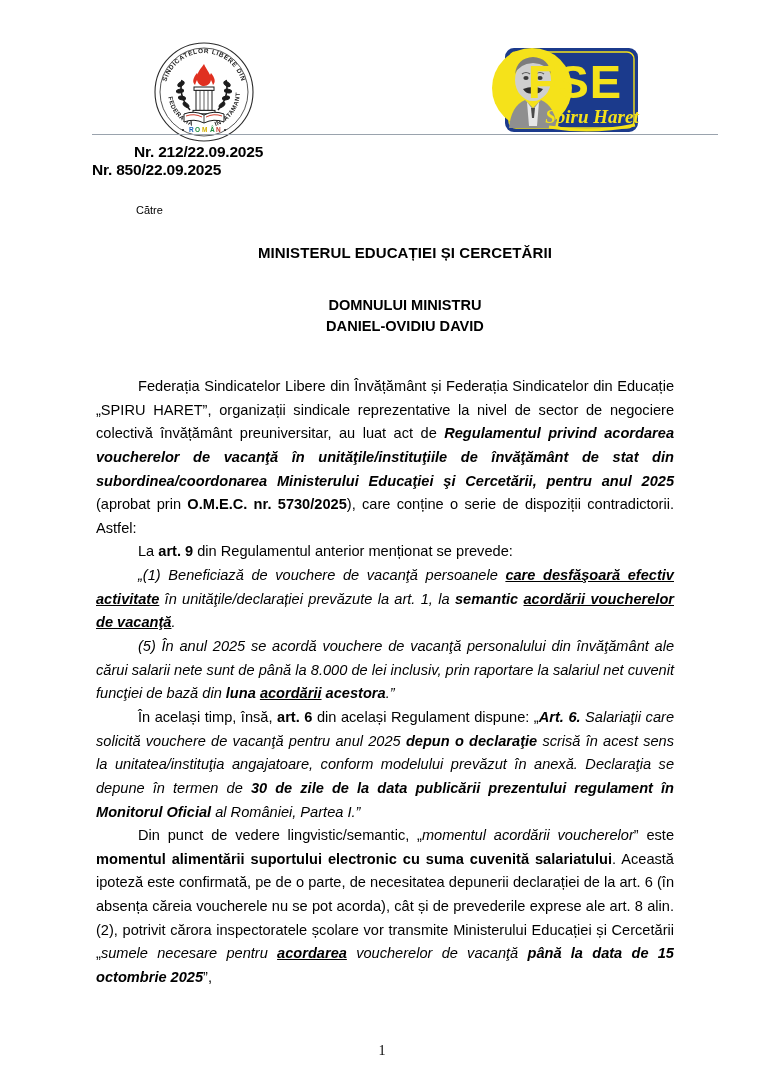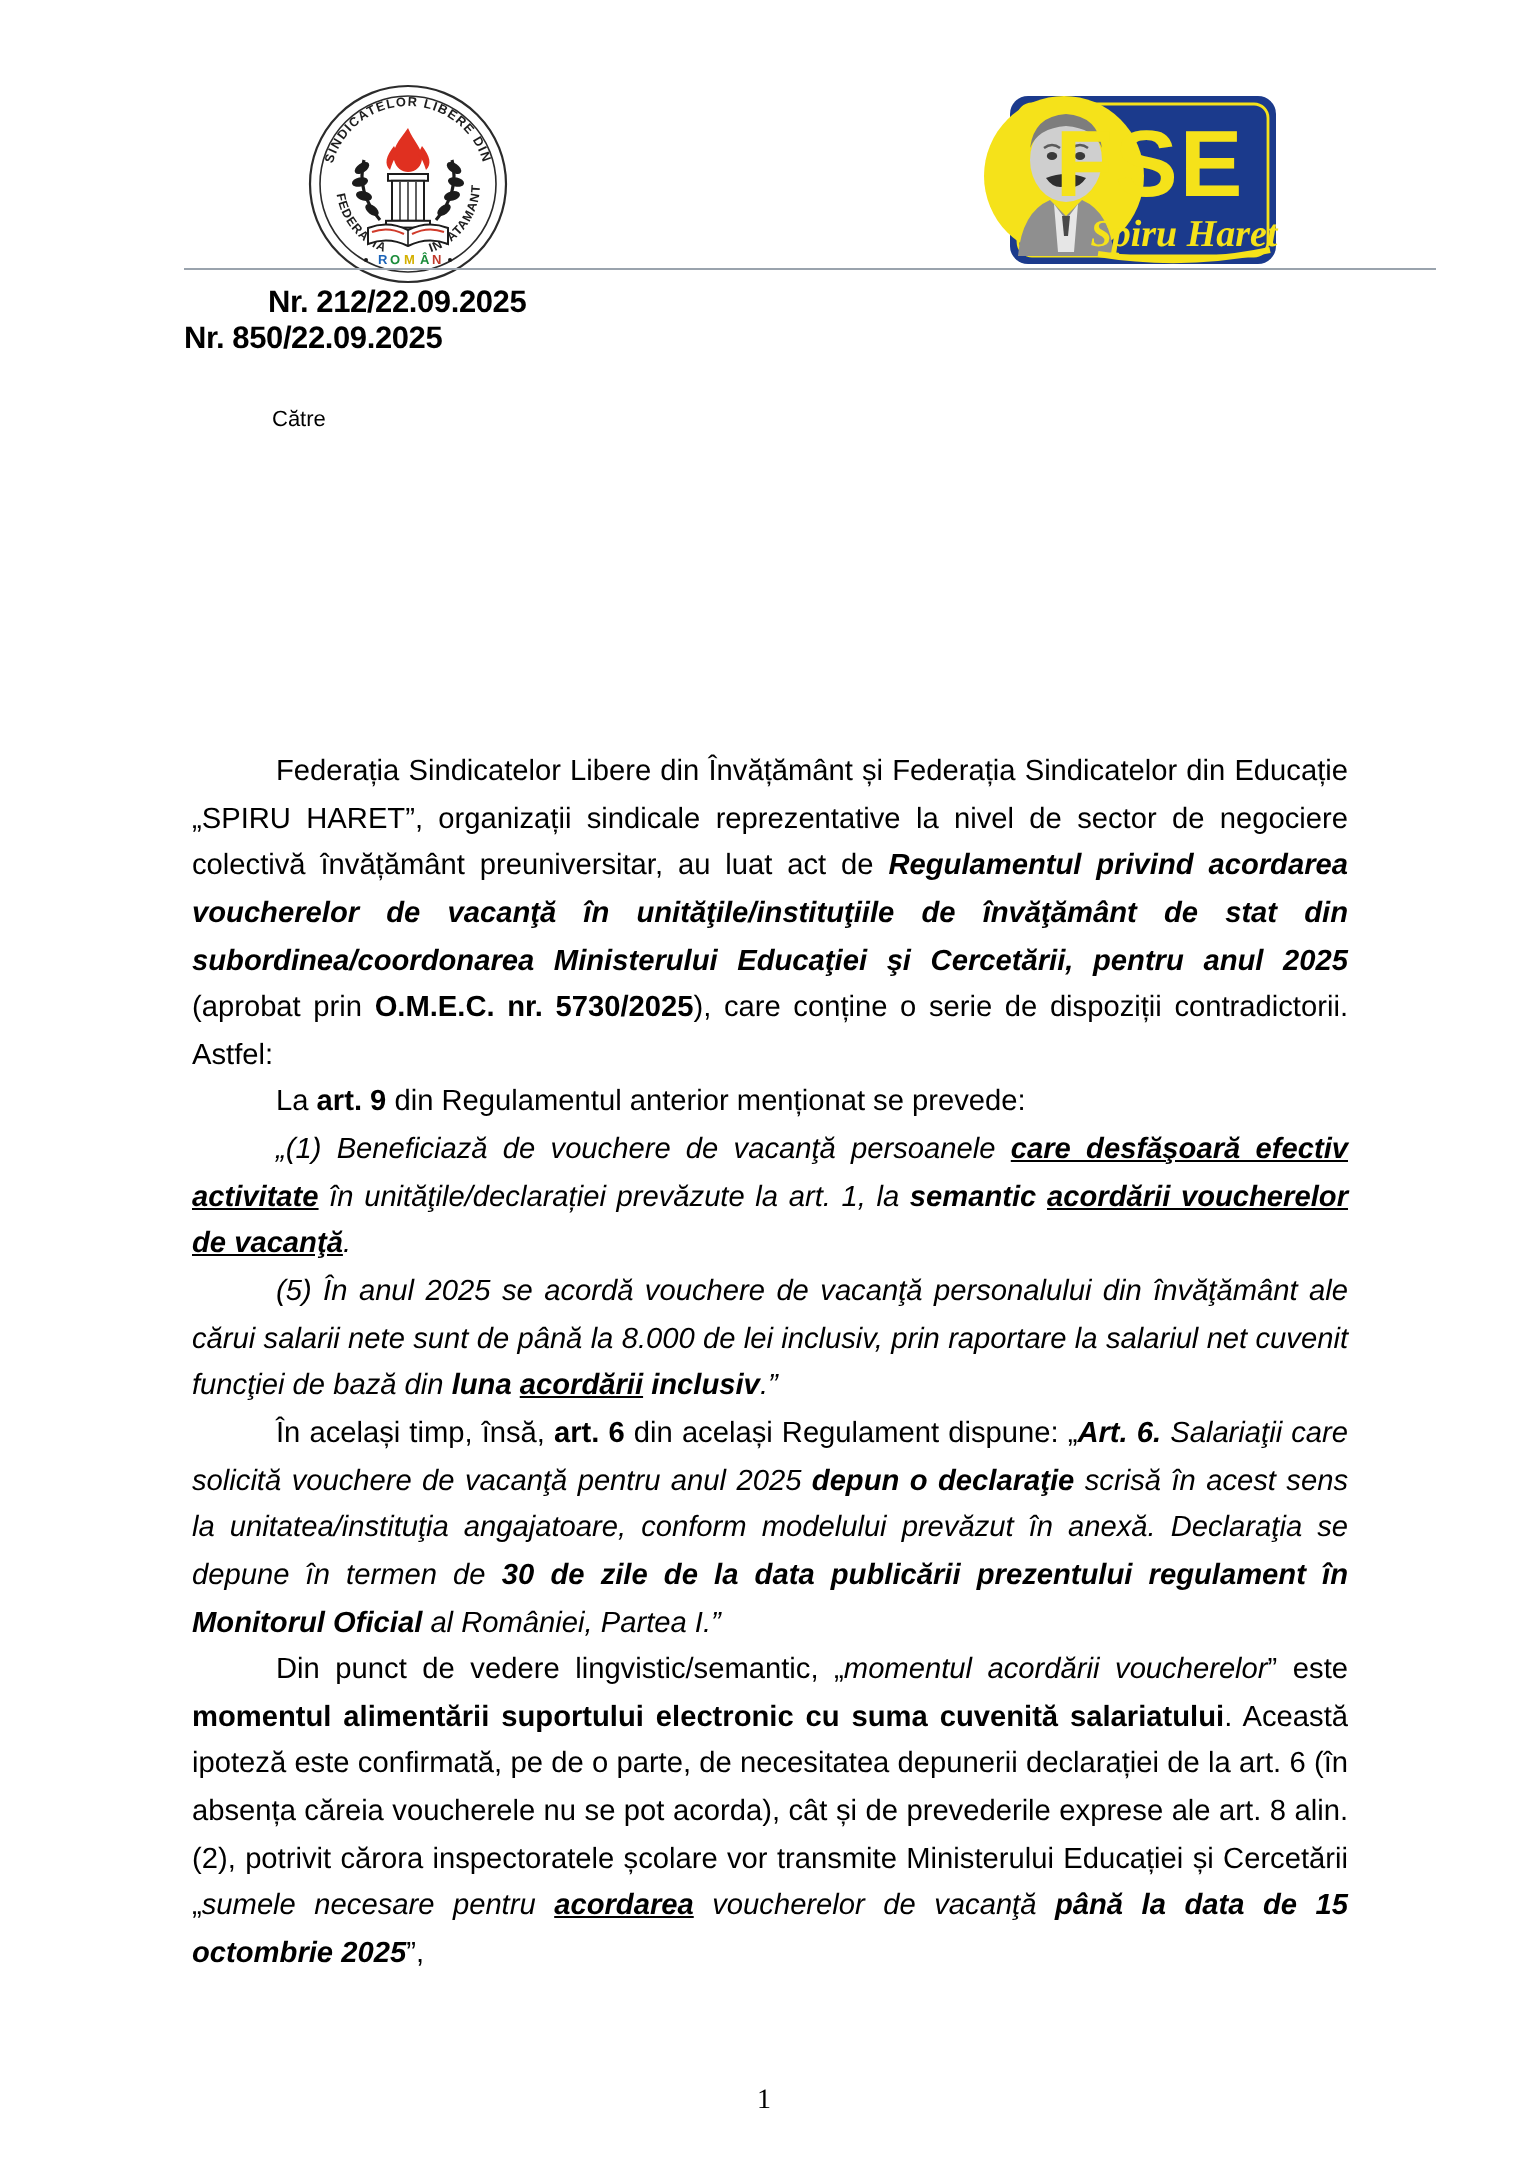--- a/index.html
+++ b/index.html
@@ -252,30 +252,35 @@
   <div class="hr-top"></div>
 
   <div class="numbers-row">
     <span class="num-left">Nr. 212/22.09.2025</span>
     <span class="num-right">Nr. 850/22.09.2025</span>
   </div>
 
 
   <div class="catre">Către</div>
 
+  <div class="addressee">
+    <div class="ministry">MINISTERUL EDUCAȚIEI ȘI CERCETĂRII</div>
+    <div class="minister-title">DOMNULUI MINISTRU</div>
+    <div class="minister-name">DANIEL-OVIDIU DAVID</div>
+  </div>
 
   <div class="body-text">
 
     <p><span>Federația Sindicatelor Libere din Învățământ și Federația Sindicatelor din Educație „SPIRU HARET”, organizații sindicale reprezentative la nivel de sector de negociere colectivă învățământ preuniversitar, au luat act de </span><span class="bi">Regulamentul privind acordarea voucherelor de vacanţă în unităţile/instituţiile de învăţământ de stat din subordinea/coordonarea Ministerului Educaţiei şi Cercetării, pentru anul 2025</span><span> (aprobat prin </span><span class="b" style="font-weight:bold">O.M.E.C. nr. 5730/2025</span><span>), care conține o serie de dispoziții contradictorii. Astfel:</span></p>
 
     <p><span>La </span><span style="font-weight:bold">art. 9</span><span> din Regulamentul anterior menționat se prevede:</span></p>
 
     <p><span class="it">„(1) Beneficiază de vouchere de vacanţă persoanele </span><span class="biu">care desfăşoară efectiv activitate</span><span class="it"> în unităţile/declarației prevăzute la art. 1, la </span><span class="bi">semantic </span><span class="biu">acordării voucherelor de vacanţă</span><span class="it">.</span></p>
 
-    <p><span class="it">(5) În anul 2025 se acordă vouchere de vacanţă personalului din învăţământ ale cărui salarii nete sunt de până la 8.000 de lei inclusiv, prin raportare la salariul net cuvenit funcţiei de bază din </span><span class="bi">luna </span><span class="biu">acordării</span><span class="bi"> inclusiv</span><span class="it">.”</span></p>
+    <p><span class="it">(5) În anul 2025 se acordă vouchere de vacanţă personalului din învăţământ ale cărui salarii nete sunt de până la 8.000 de lei inclusiv, prin raportare la salariul net cuvenit funcţiei de bază din </span><span class="bi">luna </span><span class="biu">acordării</span><span class="bi"> acestora</span><span class="it">.”</span></p>
 
     <p><span>În același timp, însă, </span><span style="font-weight:bold">art. 6</span><span> din același Regulament dispune: „</span><span class="bi">Art. 6.</span><span class="it"> Salariaţii care solicită vouchere de vacanţă pentru anul 2025 </span><span class="bi">depun o declaraţie</span><span class="it"> scrisă în acest sens la unitatea/instituţia angajatoare, conform modelului prevăzut în anexă. Declaraţia se depune în termen de </span><span class="bi">30 de zile de la data publicării prezentului regulament în Monitorul Oficial</span><span class="it"> al României, Partea I.”</span></p>
 
     <p><span>Din punct de vedere lingvistic/semantic, „</span><span class="it">momentul acordării voucherelor</span><span>” este </span><span style="font-weight:bold">momentul alimentării suportului electronic cu suma cuvenită salariatului</span><span>. Această ipoteză este confirmată, pe de o parte, de necesitatea depunerii declarației de la art. 6 (în absența căreia voucherele nu se pot acorda), cât și de prevederile exprese ale art. 8 alin. (2), potrivit cărora inspectoratele școlare vor transmite Ministerului Educației și Cercetării „</span><span class="it">sumele necesare pentru </span><span class="biu">acordarea</span><span class="it"> voucherelor de vacanţă </span><span class="bi">până la data de 15 octombrie 2025</span><span>”,</span></p>
 
 
   </div>
 
   <div class="page-number">1</div>
 

